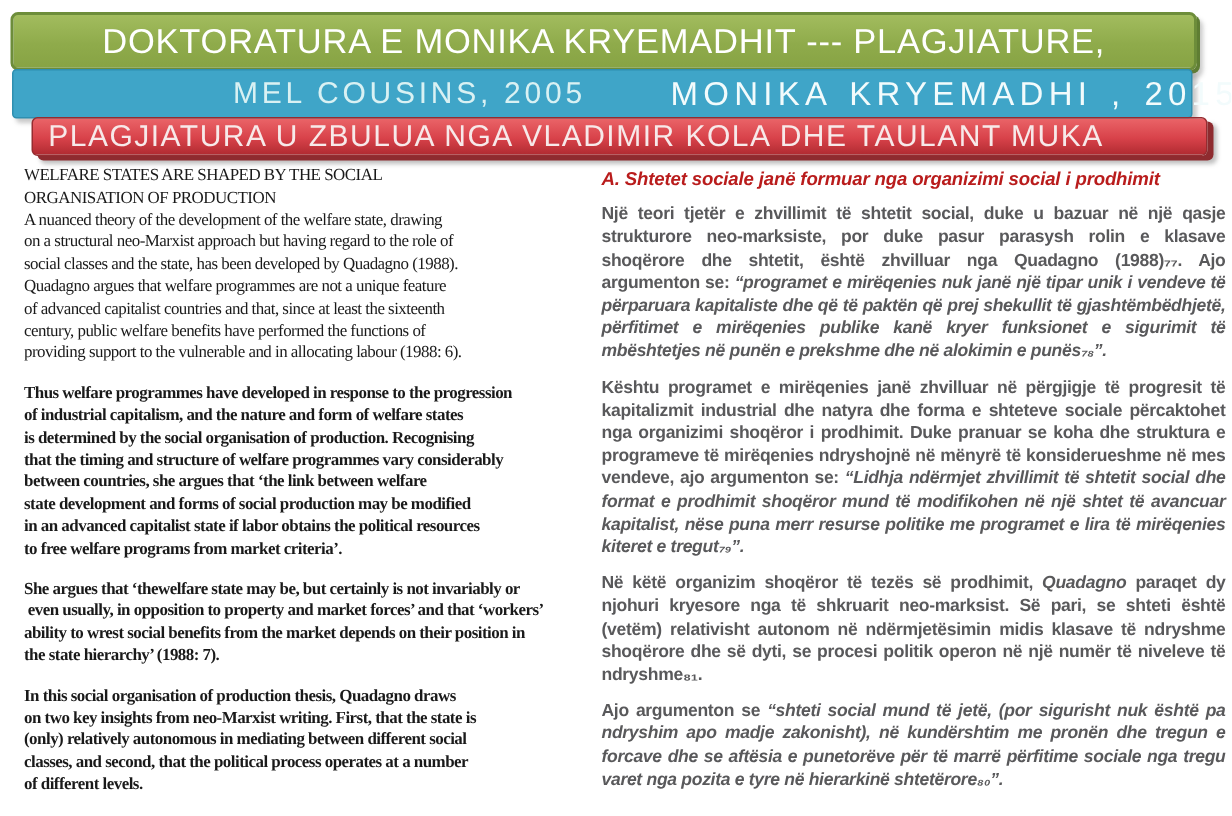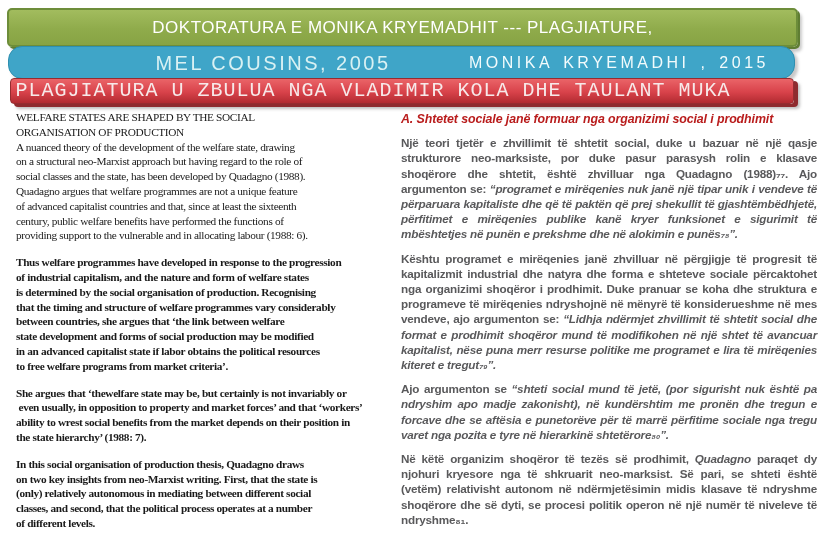--- a/index.html
+++ b/index.html
@@ -9,43 +9,43 @@
   }
 
   
   .banner-green {
     position:absolute; left:7px; top:8px; width:787px; height:35px;
     background:linear-gradient(180deg,#a2bc5e 0%,#8fab4b 55%,#87a344 100%);
     border:2px solid #6d8d3a; border-radius:5px;
     box-shadow:2px 2px 0 #5f7d33, 4px 5px 3px rgba(140,140,140,.45);
     display:flex; align-items:center; justify-content:center;
   }
-  .banner-green .txt { color:#ffffff; font-size:17px; letter-spacing:.5px; white-space:nowrap; }
+  .banner-green .txt { color:#ffffff; font-size:23px; letter-spacing:.5px; white-space:nowrap; }
 
   .banner-blue {
     position:absolute; left:8px; top:46px; width:785px; height:31px;
-    background:#3fa5c8; border:1px solid #2f8fb0; border-radius:14px;
+    background:#3fa5c8; border:1px solid #2f8fb0; border-radius:3px;
     box-shadow:3px 3px 3px rgba(120,120,120,.4);
   }
   .src-left {
     position:absolute; left:88px; width:352px; top:50%; transform:translateY(-50%);
     text-align:center; color:#d9f1f3; font-size:20px; letter-spacing:2.5px; white-space:nowrap;
   }
   .src-right {
     position:absolute; left:438px; width:344px; top:50%; transform:translateY(-50%);
-    text-align:center; color:#f2fbfc; font-size:16px; letter-spacing:3.5px; word-spacing:3px; white-space:nowrap;
+    text-align:center; color:#f2fbfc; font-size:22px; letter-spacing:3.5px; word-spacing:3px; white-space:nowrap;
   }
 
   .banner-red {
-    position:absolute; left:10px; top:78px; width:784px; height:26px;
+    position:absolute; left:21px; top:78px; width:784px; height:26px;
     background:linear-gradient(180deg,#ea6468 0%,#d8424a 55%,#b12b31 100%);
     border:1px solid #962c30; border-radius:4px;
     box-shadow:4px 3px 0 #8e2b2f, 6px 5px 3px rgba(130,130,130,.5);
-    display:flex; align-items:flex-start; justify-content:center;
-    padding-right:58px; box-sizing:border-box;font-family:Liberation Mono, monospace;
+    display:flex; align-items:flex-end; justify-content:center;
+    padding-right:58px; box-sizing:border-box;
   }
   .banner-red .txt { color:#f7e9e9; font-size:20px; letter-spacing:1px; white-space:nowrap; }
 
   
   .col-left {
     position:absolute; left:16px; top:110px; width:396px;
     font-family:"Liberation Serif", serif;
     font-size:11.3px; line-height:14.8px; letter-spacing:-0.35px;
     color:#1a1a1a;
   }
@@ -108,17 +108,17 @@
 on two key insights from neo-Marxist writing. First, that the state is
 (only) relatively autonomous in mediating between different social
 classes, and second, that the political process operates at a number
 of different levels.</p>
   </div>
 
   <div class="col-right">
     <h2>A. Shtetet sociale janë formuar nga organizimi social i prodhimit</h2>
     <p><span>Një teori tjetër e zhvillimit të shtetit social, duke u bazuar në një qasje strukturore neo-marksiste, por duke pasur parasysh rolin e klasave shoqërore dhe shtetit, është zhvilluar nga Quadagno (1988)₇₇. Ajo argumenton se: </span><span class="it">“programet e mirëqenies nuk janë një tipar unik i vendeve të përparuara kapitaliste dhe që të paktën që prej shekullit të gjashtëmbëdhjetë, përfitimet e mirëqenies publike kanë kryer funksionet e sigurimit të mbështetjes në punën e prekshme dhe në alokimin e punës₇₈”.</span></p>
     <p><span>Kështu programet e mirëqenies janë zhvilluar në përgjigje të progresit të kapitalizmit industrial dhe natyra dhe forma e shteteve sociale përcaktohet nga organizimi shoqëror i prodhimit. Duke pranuar se koha dhe struktura e programeve të mirëqenies ndryshojnë në mënyrë të konsiderueshme në mes vendeve, ajo argumenton se: </span><span class="it">“Lidhja ndërmjet zhvillimit të shtetit social dhe format e prodhimit shoqëror mund të modifikohen në një shtet të avancuar kapitalist, nëse puna merr resurse politike me programet e lira të mirëqenies kiteret e tregut₇₉”.</span></p>
+    <p><span>Në këtë organizim shoqëror të tezës së prodhimit, </span><span class="it">Quadagno</span><span> paraqet dy njohuri kryesore nga të shkruarit neo-marksist. Së pari, se shteti është (vetëm) relativisht autonom në ndërmjetësimin midis klasave të ndryshme shoqërore dhe së dyti, se procesi politik operon në një numër të niveleve të ndryshme₈₁.</span></p>
     <p><span>Ajo argumenton se </span><span class="it">“shteti social mund të jetë, (por sigurisht nuk është pa ndryshim apo madje zakonisht), në kundërshtim me pronën dhe tregun e forcave dhe se aftësia e punetorëve për të marrë përfitime sociale nga tregu varet nga pozita e tyre në hierarkinë shtetërore₈₀”.</span></p>
-    <p><span>Në këtë organizim shoqëror të tezës së prodhimit, </span><span class="it">Quadagno</span><span> paraqet dy njohuri kryesore nga të shkruarit neo-marksist. Së pari, se shteti është (vetëm) relativisht autonom në ndërmjetësimin midis klasave të ndryshme shoqërore dhe së dyti, se procesi politik operon në një numër të niveleve të ndryshme₈₁.</span></p>
   </div>
 
 </div>
 
 </body></html>

